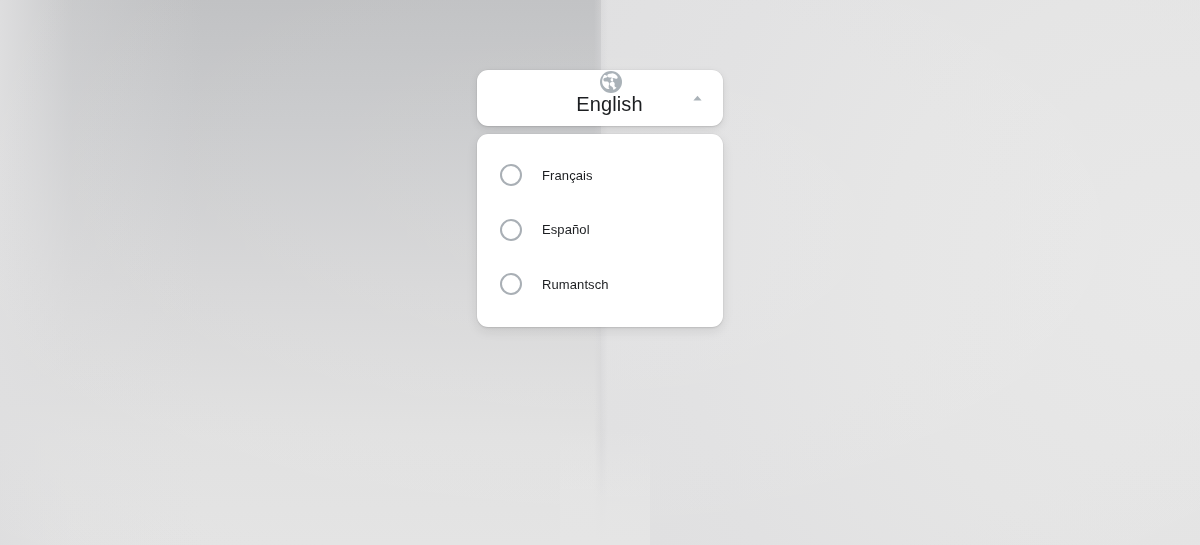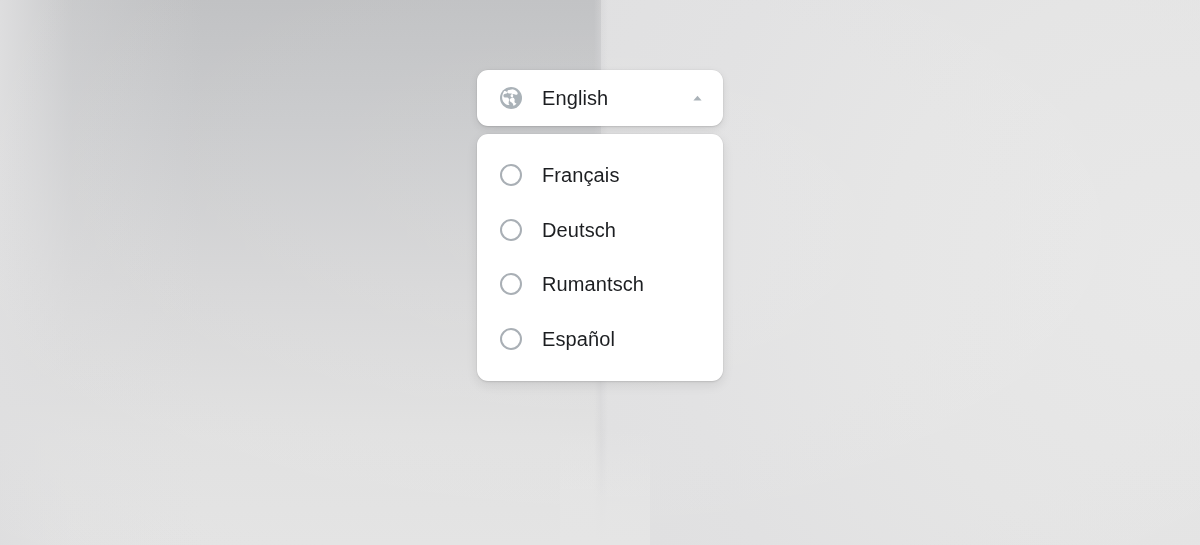--- a/index.html
+++ b/index.html
@@ -101,20 +101,21 @@
     height: 56px;
     background: #ffffff;
     border-radius: 11px;
     box-shadow:
       0 1px 2px rgba(0,0,0,0.10),
       0 3px 9px rgba(0,0,0,0.085),
       0 0 0 0.5px rgba(0,0,0,0.035);
     display: flex;
     align-items: center;
     cursor: pointer;
+    flex-direction: column;
   }
   .globe-icon {
     width: 24px;
     height: 24px;
     margin-left: 22px;
     flex: 0 0 auto;
     display: block;
   }
   .select-label {
     margin-left: 19px;
@@ -158,21 +159,21 @@
     width: 22px;
     height: 22px;
     margin-left: 23px;
     border: 2px solid #a9afb5;
     border-radius: 50%;
     background: transparent;
     flex: 0 0 auto;
   }
   .option-label {
     margin-left: 20px;
-    font-size: 20px;
+    font-size: 13px;
     line-height: 1;
     color: #1c1e21;
     letter-spacing: 0.1px;
     white-space: nowrap;
   }
 </style>
 </head>
 <body>
 
 <div id="backdrop">
@@ -198,31 +199,27 @@
     </svg>
   </div>
 
   <div class="options-panel">
 
     <div class="option-row">
       <span class="radio-circle"></span>
       <span class="option-label">Français</span>
     </div>
 
+
+
     <div class="option-row">
       <span class="radio-circle"></span>
-      <span class="option-label">Deutsch</span>
+      <span class="option-label">Español</span>
     </div>
-
 
     <div class="option-row">
       <span class="radio-circle"></span>
       <span class="option-label">Rumantsch</span>
     </div>
 
-    <div class="option-row">
-      <span class="radio-circle"></span>
-      <span class="option-label">Español</span>
-    </div>
-
 
   </div>
 </div>
 
 </body></html>

